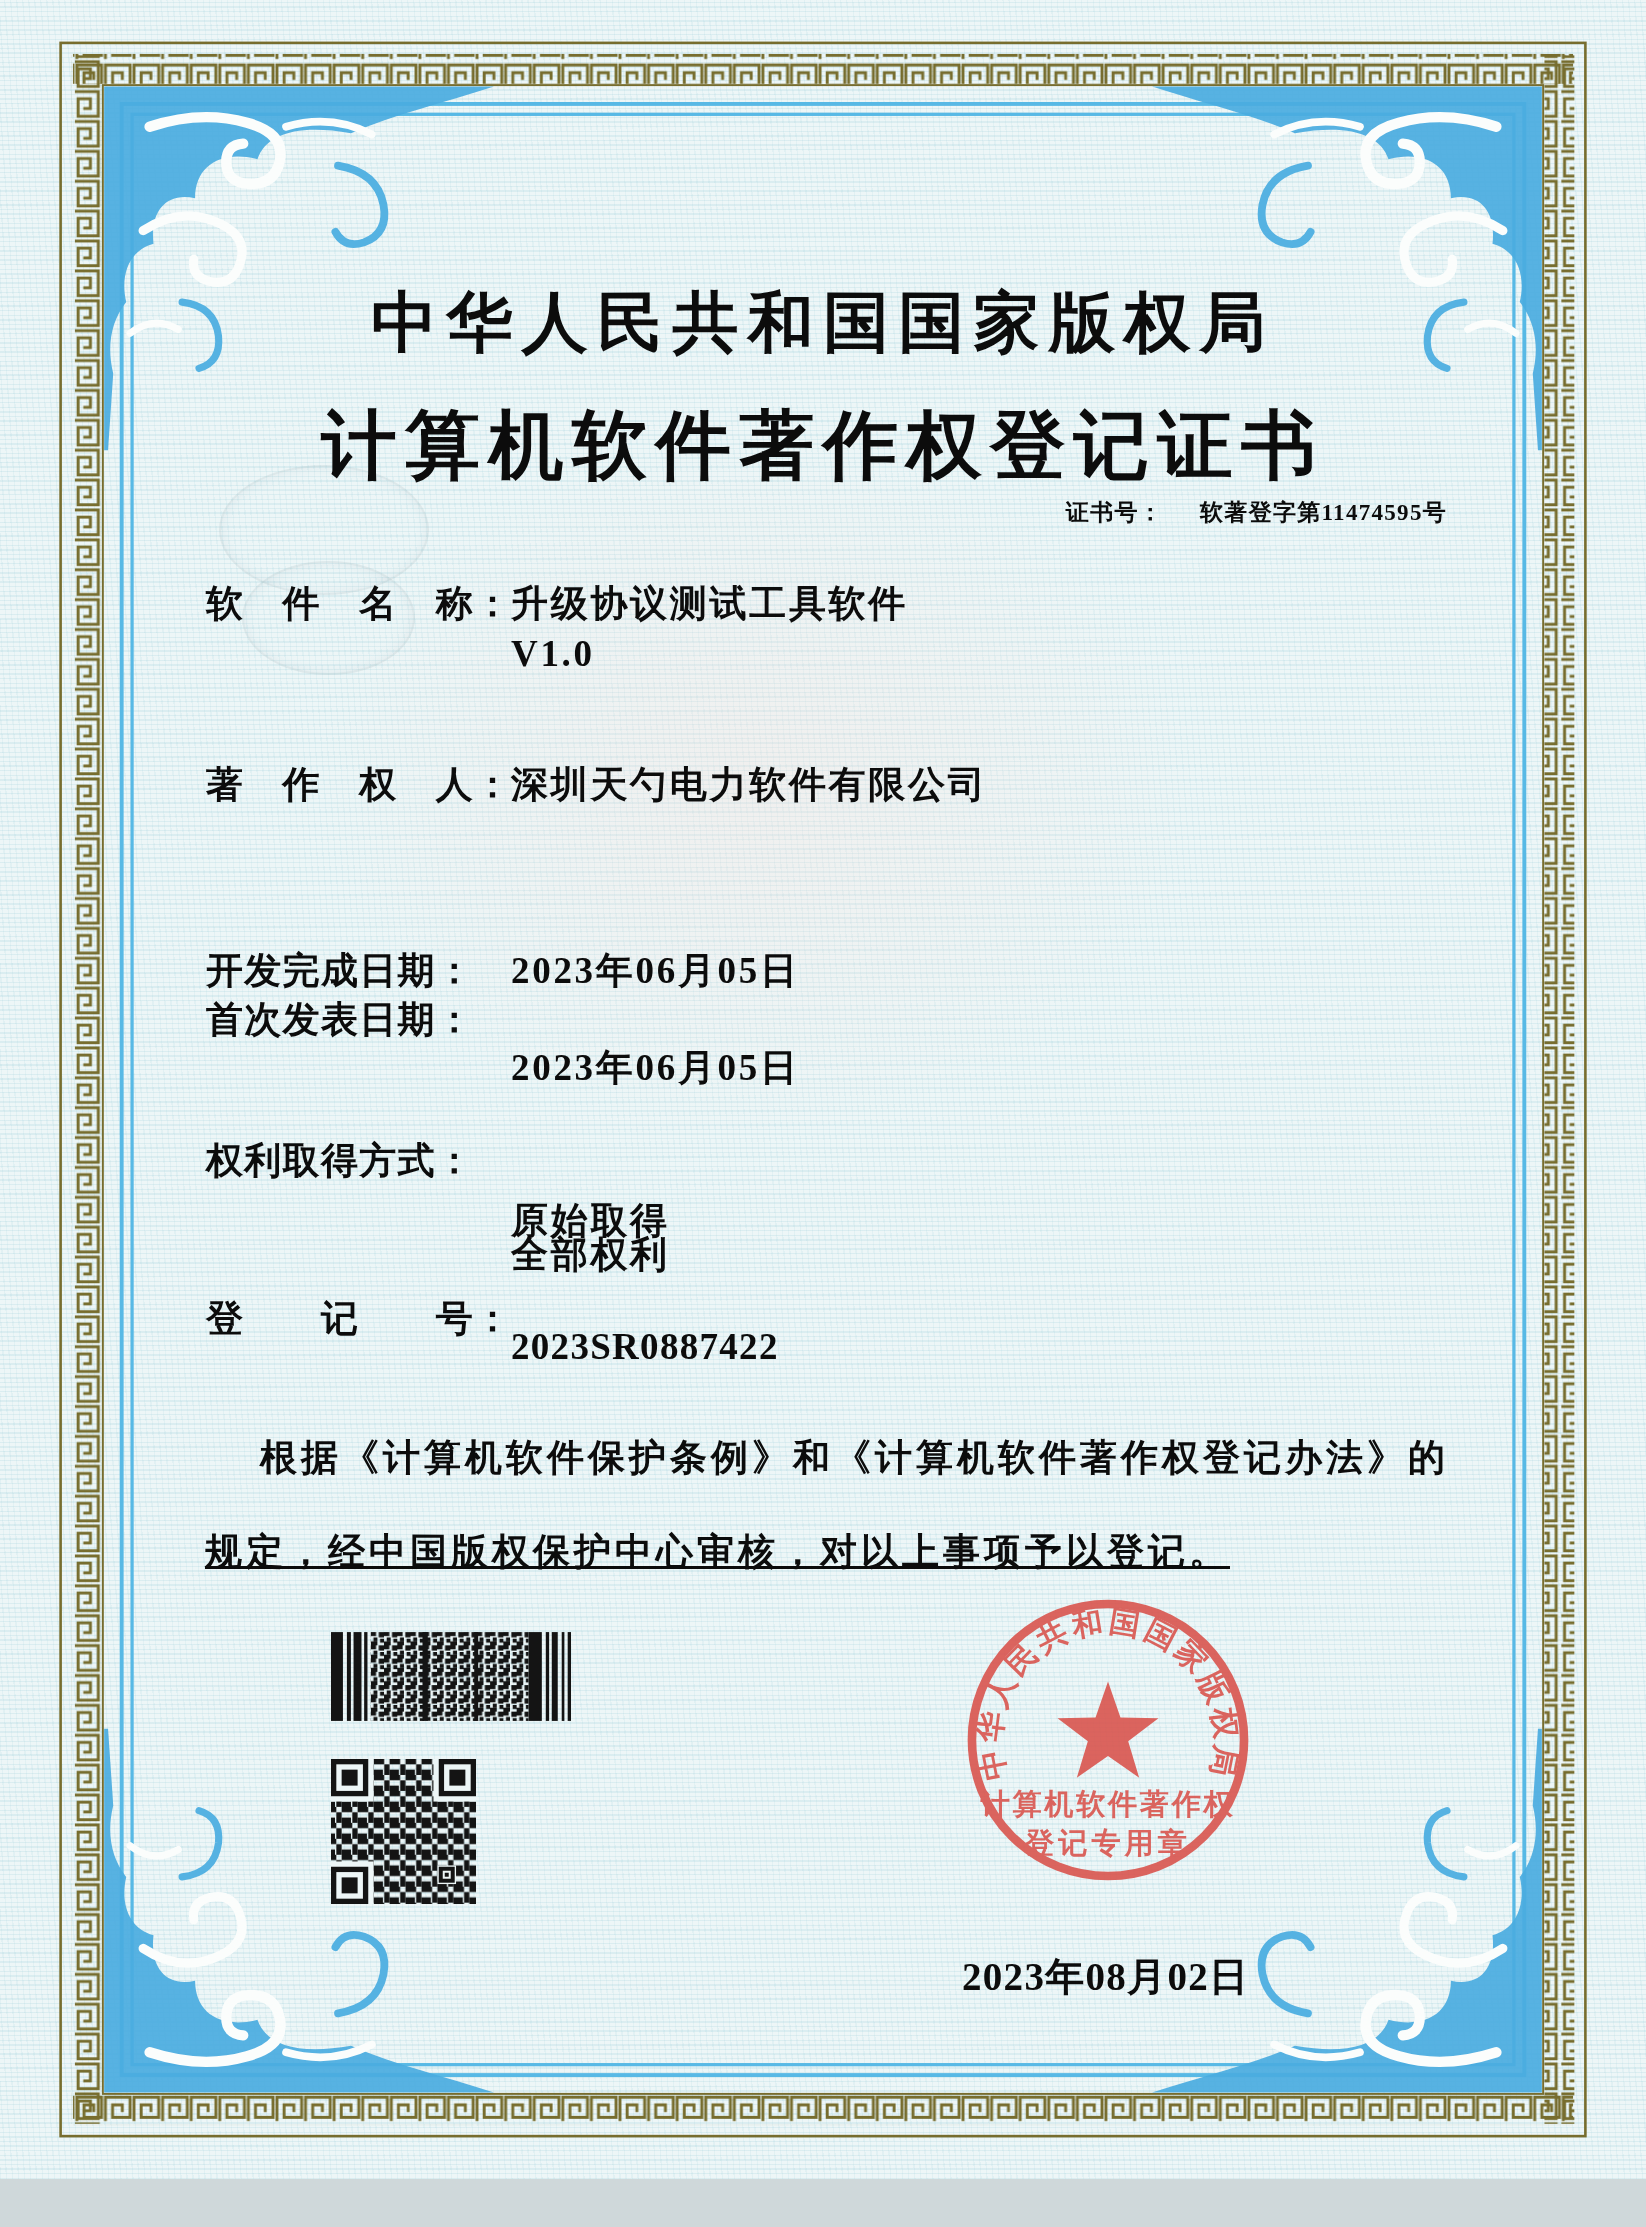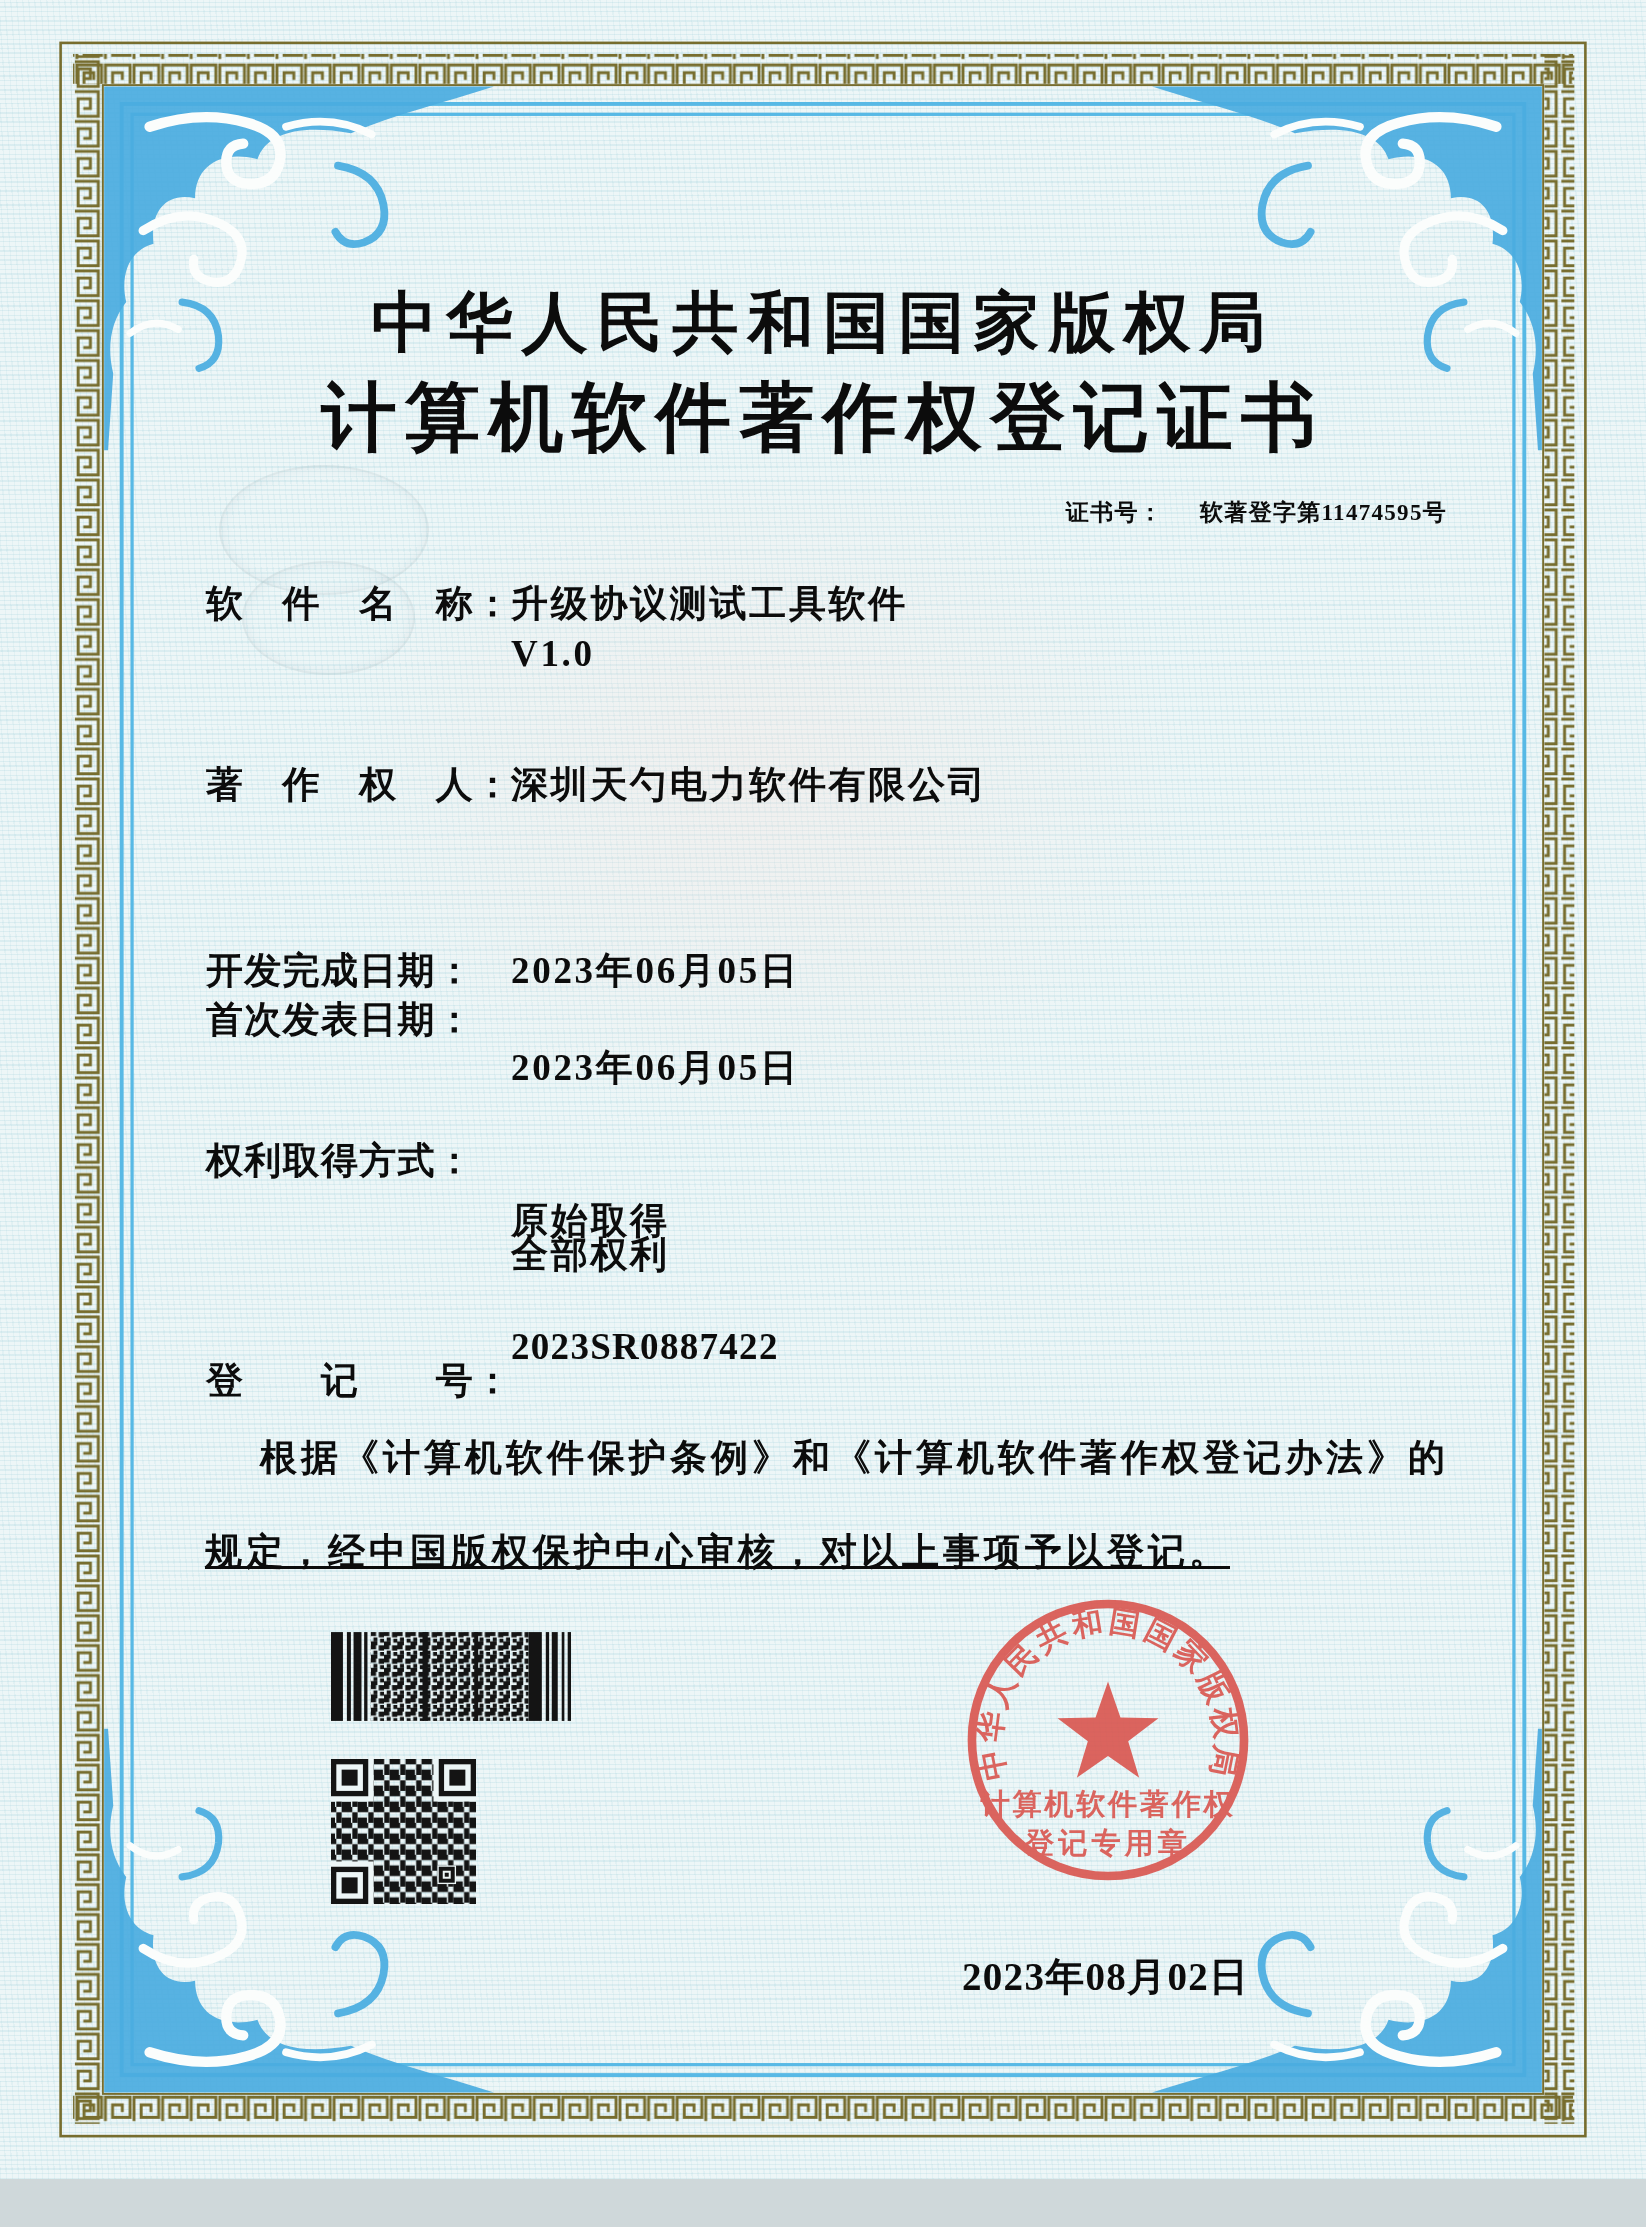--- a/index.html
+++ b/index.html
@@ -15,21 +15,21 @@
       repeating-linear-gradient(86deg, rgba(122,190,206,0.10) 0 1.3px, rgba(255,255,255,0) 1.3px 6px),
       #edf6f7;
   }
   .layer{position:absolute;left:0;top:0;width:100%;height:100%;pointer-events:none;}
   .txt{position:absolute;color:#0c0c0c;white-space:nowrap;}
   .authority{
     top:278px;left:0;width:100%;text-align:center;
     font-size:66px;font-weight:700;letter-spacing:9.3px;
   }
   .cert-title{
-    top:368px;left:0;width:100%;text-align:center;
+    top:396px;left:0;width:100%;text-align:center;
     font-size:75px;font-weight:700;letter-spacing:8.6px;
   }
   .cert-no{top:497px;right:199px;font-size:23px;font-weight:700;letter-spacing:1.3px;}
   .cert-no .gap{display:inline-block;width:37px;}
   .field-label{left:206px;font-size:37px;font-weight:700;letter-spacing:1.3px;}
   .field-value{left:511px;font-size:37px;font-weight:700;letter-spacing:2.7px;}
   .statement{font-size:37px;font-weight:700;letter-spacing:4px;}
   .issue-date{top:1950px;left:962px;font-size:39px;font-weight:700;letter-spacing:1.3px;z-index:6;}
   .emboss{
     position:absolute;border-radius:50%;
@@ -118,21 +118,21 @@
   <div class="txt field-value content" style="top:946px;">2023年06月05日</div>
 
   <div class="txt field-label content" style="top:995px;">首次发表日期：</div>
   <div class="txt field-value content" style="top:1043px;">2023年06月05日</div>
 
   <div class="txt field-label content" style="top:1136px;">权利取得方式：</div>
   <div class="txt field-value content" style="top:1196px;">原始取得</div>
 
   <div class="txt field-value content" style="top:1230px;">全部权利</div>
 
-  <div class="txt field-label content" style="top:1356px;">登　　记　　号：</div>
+  <div class="txt field-label content" style="top:1294px;">登　　记　　号：</div>
   <div class="txt field-value content" style="top:1325px;letter-spacing:1.3px;">2023SR0887422</div>
 
   <div class="txt statement content" style="left:260px;top:1433px;">根据《计算机软件保护条例》和《计算机软件著作权登记办法》的</div>
   <div class="txt statement content" style="left:205px;top:1527px;text-decoration:underline;">规定，经中国版权保护中心审核，对以上事项予以登记。</div>
 
   <svg class="art" style="left:331px;top:1632px;" width="240" height="89" viewBox="0 0 362 134">
     <rect x="0" y="0" width="362" height="134" fill="none"></rect>
     <rect x="0" y="0" width="18" height="134" fill="#141414"></rect>
     <rect x="24" y="0" width="6" height="134" fill="#141414"></rect>
     <rect x="34" y="0" width="12" height="134" fill="#141414"></rect>

